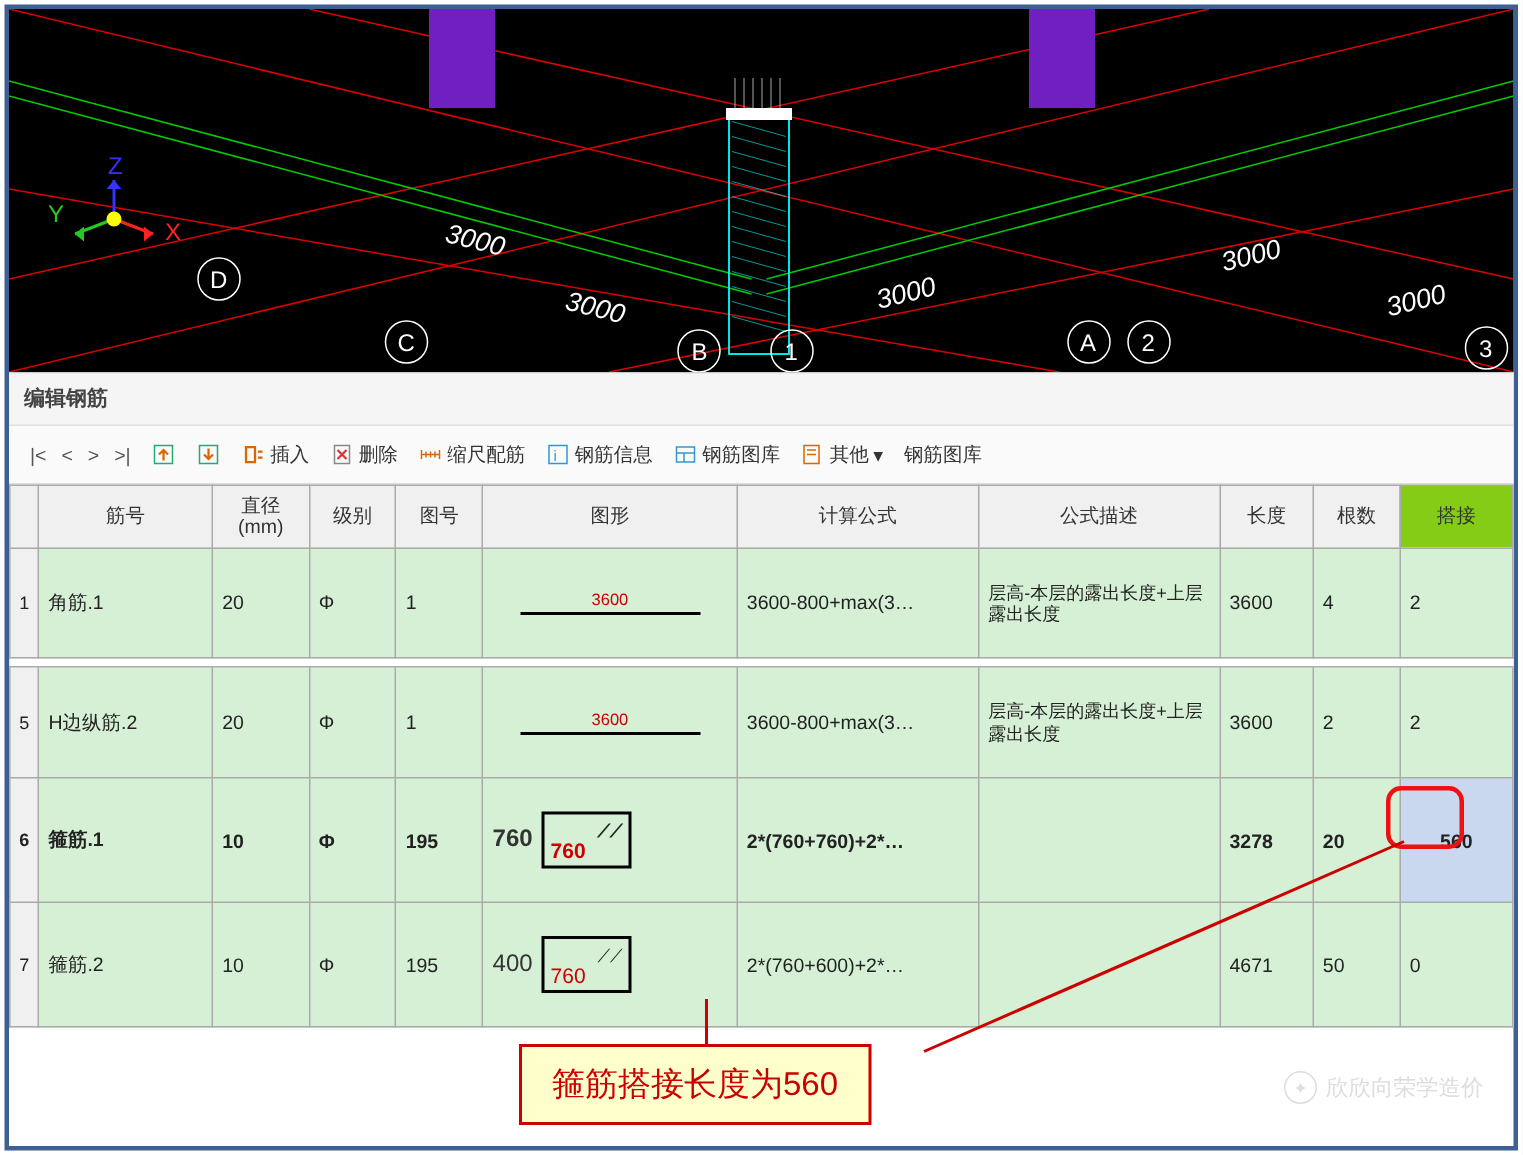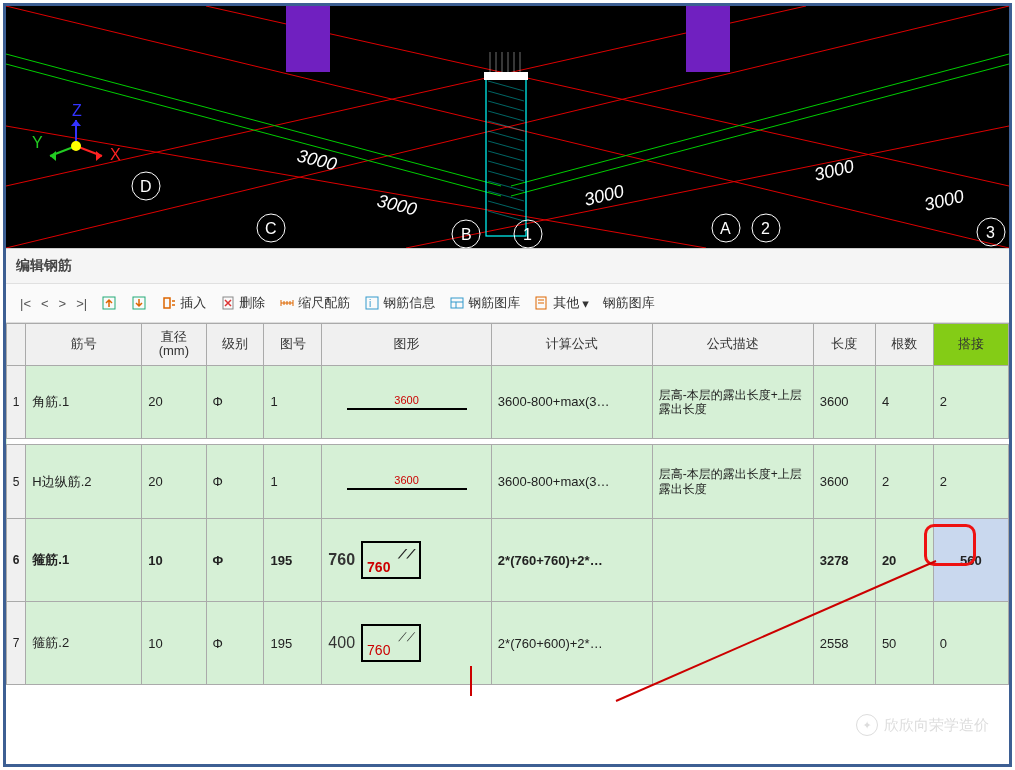--- a/index.html
+++ b/index.html
@@ -310,31 +310,32 @@
               <div class="shape-box">
                 <span class="outdim">400</span>
                 <div class="rect">
                   <span class="indim">760</span>
                   <span class="diag">⟋⟋</span>
                 </div>
               </div>
             </td>
             <td>2*(760+600)+2*…</td>
             <td style="font-size:12px;line-height:1.2"></td>
-            <td>2558</td>
+            <td>4671</td>
             <td>50</td>
             <td style="">0</td>
           </tr>
         </tbody>
     </table>
   </div>
 
   <svg class="callout-line" style="left:0;top:0;width:1003px;height:760px;position:absolute">
     <line x1="610" y1="695" x2="930" y2="555" stroke="#cc0000" stroke-width="2"></line>
     <line x1="465" y1="690" x2="465" y2="660" stroke="#cc0000" stroke-width="2"></line>
   </svg>
+  <div class="callout">箍筋搭接长度为560</div>
   <div class="red-ring" style="left:918px; top:518px; width:52px; height:42px;"></div>
 
   <div class="watermark">
     <span class="circ">✦</span>
     <span>欣欣向荣学造价</span>
   </div>
 </div>
 
 </body></html>

